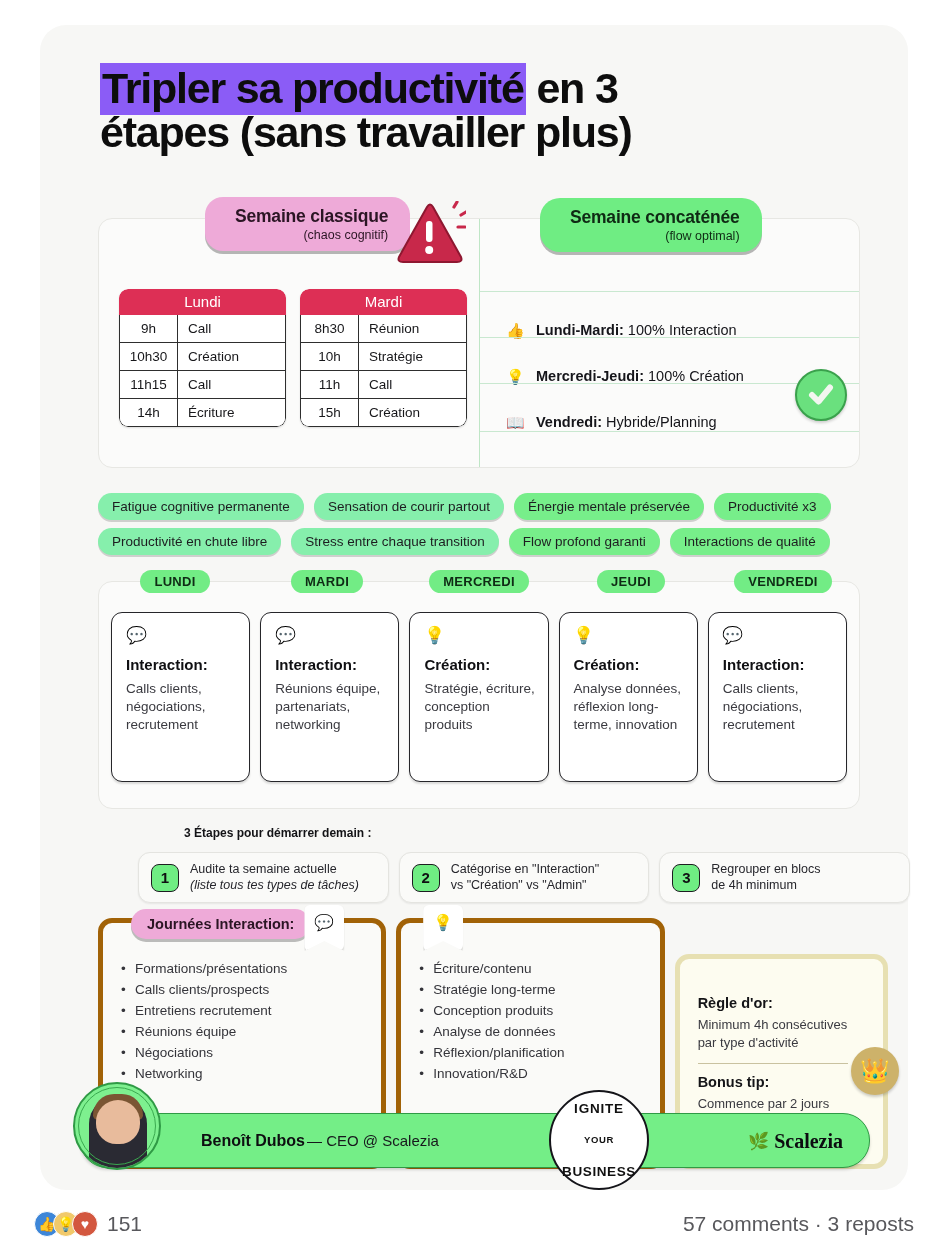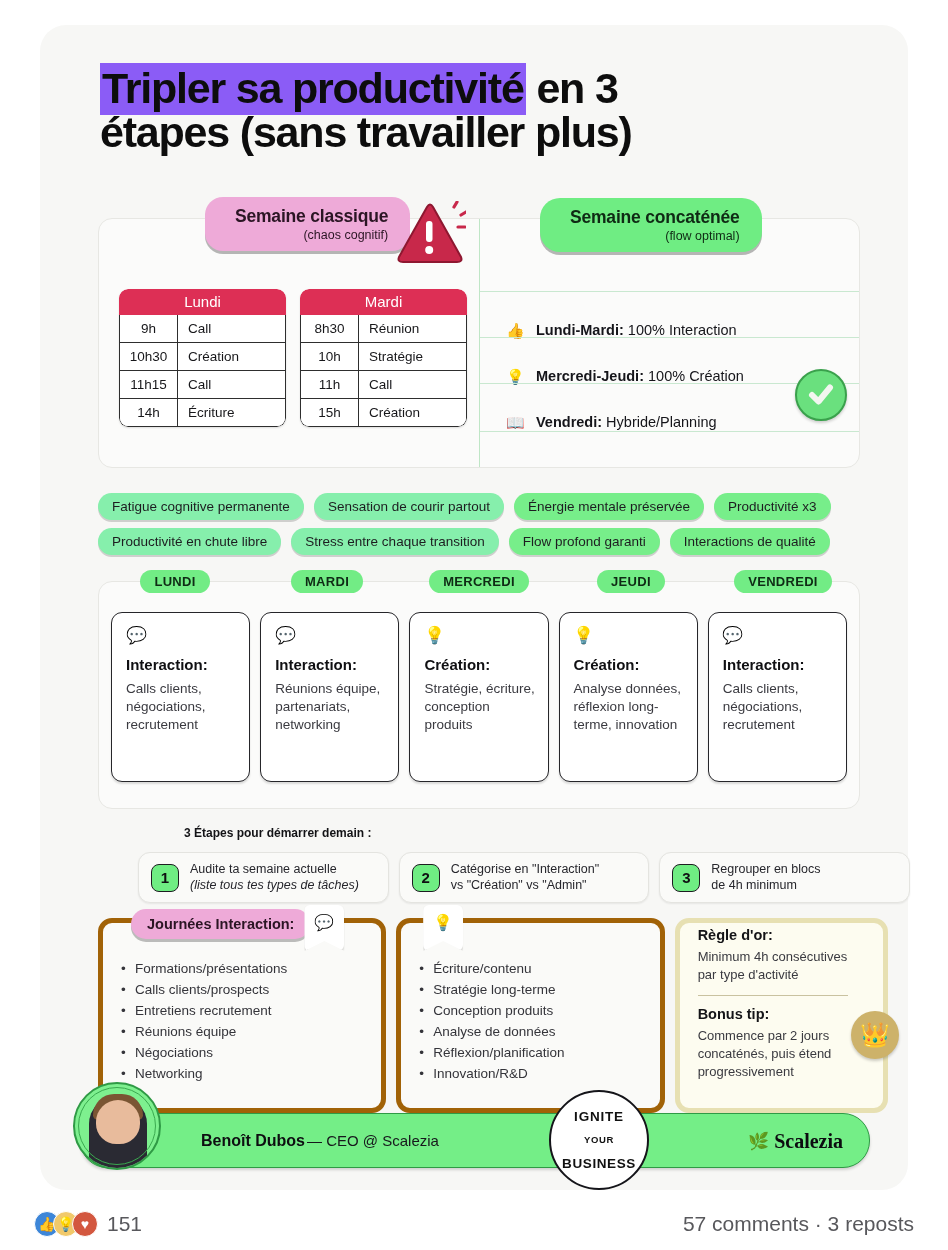--- a/index.html
+++ b/index.html
@@ -144,21 +144,21 @@
   .steptxt .it { font-style: italic; }
 
   
   .bottom { position: absolute; left: 58px; top: 893px; width: 790px; display: flex; gap: 10px; }
   .bpanel {
     position: relative; background: #fafaf8; border: 5px solid #a16207;
     border-radius: 14px; padding: 36px 16px 16px 16px; min-height: 195px;
   }
   .bpanel.p1 { width: 292px; }
   .bpanel.p2 { width: 272px; }
-  .bpanel.p3 { width: 216px; background: #fdfcf0; border-color: #e7e0b2; padding: 4px 16px 16px 18px; }
+  .bpanel.p3 { width: 216px; background: #fdfcf0; border-color: #e7e0b2; padding: 36px 16px 16px 18px; margin-top: 36px; }
   .bhead {
     position: absolute; top: -14px; left: 28px; display: flex; align-items: flex-start;
   }
   .bhead .lbl {
     background: #eeaad8; color: #2b1524; font-size: 14.5px; font-weight: 600;
     padding: 7px 16px; border-radius: 16px; white-space: nowrap;
     box-shadow: 0 3px 0 rgba(0,0,0,.25);
   }
   .bmark {
     width: 40px; height: 46px; background: #fff; margin-left: -6px; margin-top: -4px;
@@ -215,21 +215,21 @@
   }
   .author-name { margin-left: 120px; font-size: 16px; font-weight: 700; color: #0e0e11; }
   .author-role { font-size: 15px; font-weight: 400; color: #17171c; }
   .stamp {
     position: absolute; left: 468px; top: -24px; width: 100px; height: 100px;
     border-radius: 50%; background: #fff; border: 2.5px solid #15151a;
     display: flex; flex-direction: column; align-items: center; justify-content: center;
     line-height: 1;
   }
   .stamp .s1 { font-size: 13.5px; font-weight: 700; letter-spacing: .8px; color: #111; }
-  .stamp .s2 { font-size: 9.5px; font-weight: 700; letter-spacing: .6px; color: #111; margin: 12px 0; text-align: center; }
+  .stamp .s2 { font-size: 9.5px; font-weight: 700; letter-spacing: .6px; color: #111; margin: 20px 0; text-align: center; }
   .stamp .s3 { font-size: 13.5px; font-weight: 700; letter-spacing: .6px; color: #111; }
   .brand {
     position: absolute; right: 26px; top: 50%; transform: translateY(-50%);
     display: flex; align-items: center; gap: 5px;
     font-size: 20px; font-weight: 700; color: #0c0c10; font-family: "Liberation Serif", serif;
   }
   .brand .leaf { font-size: 17px; font-family: "Liberation Sans", sans-serif; }
 
   
   .reactbar {

